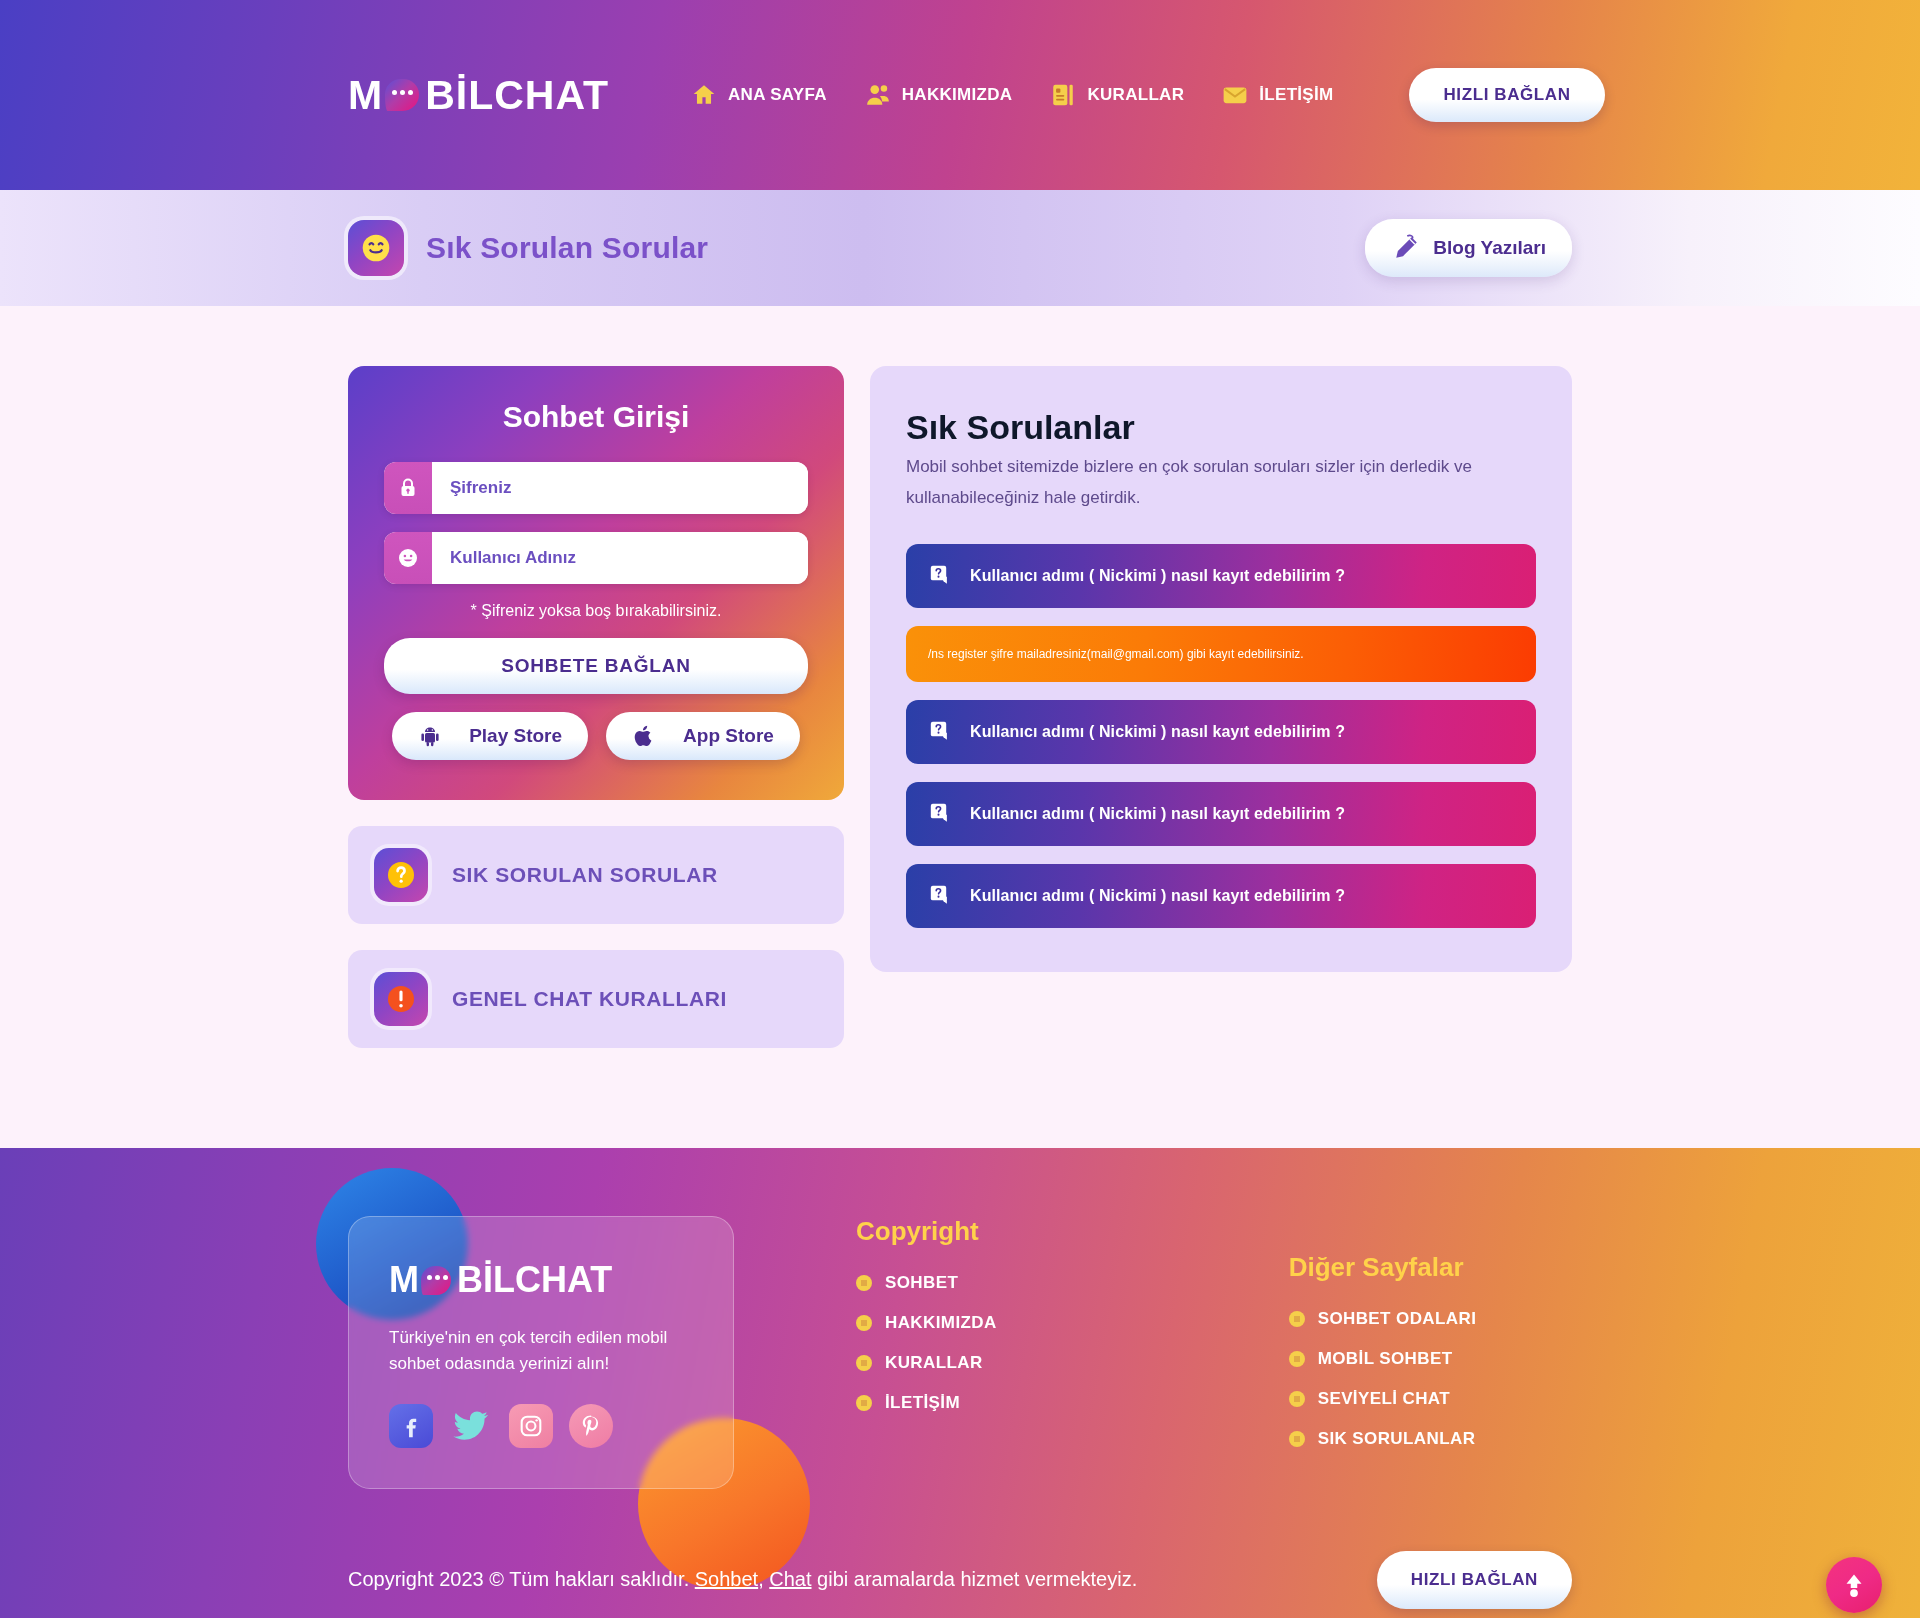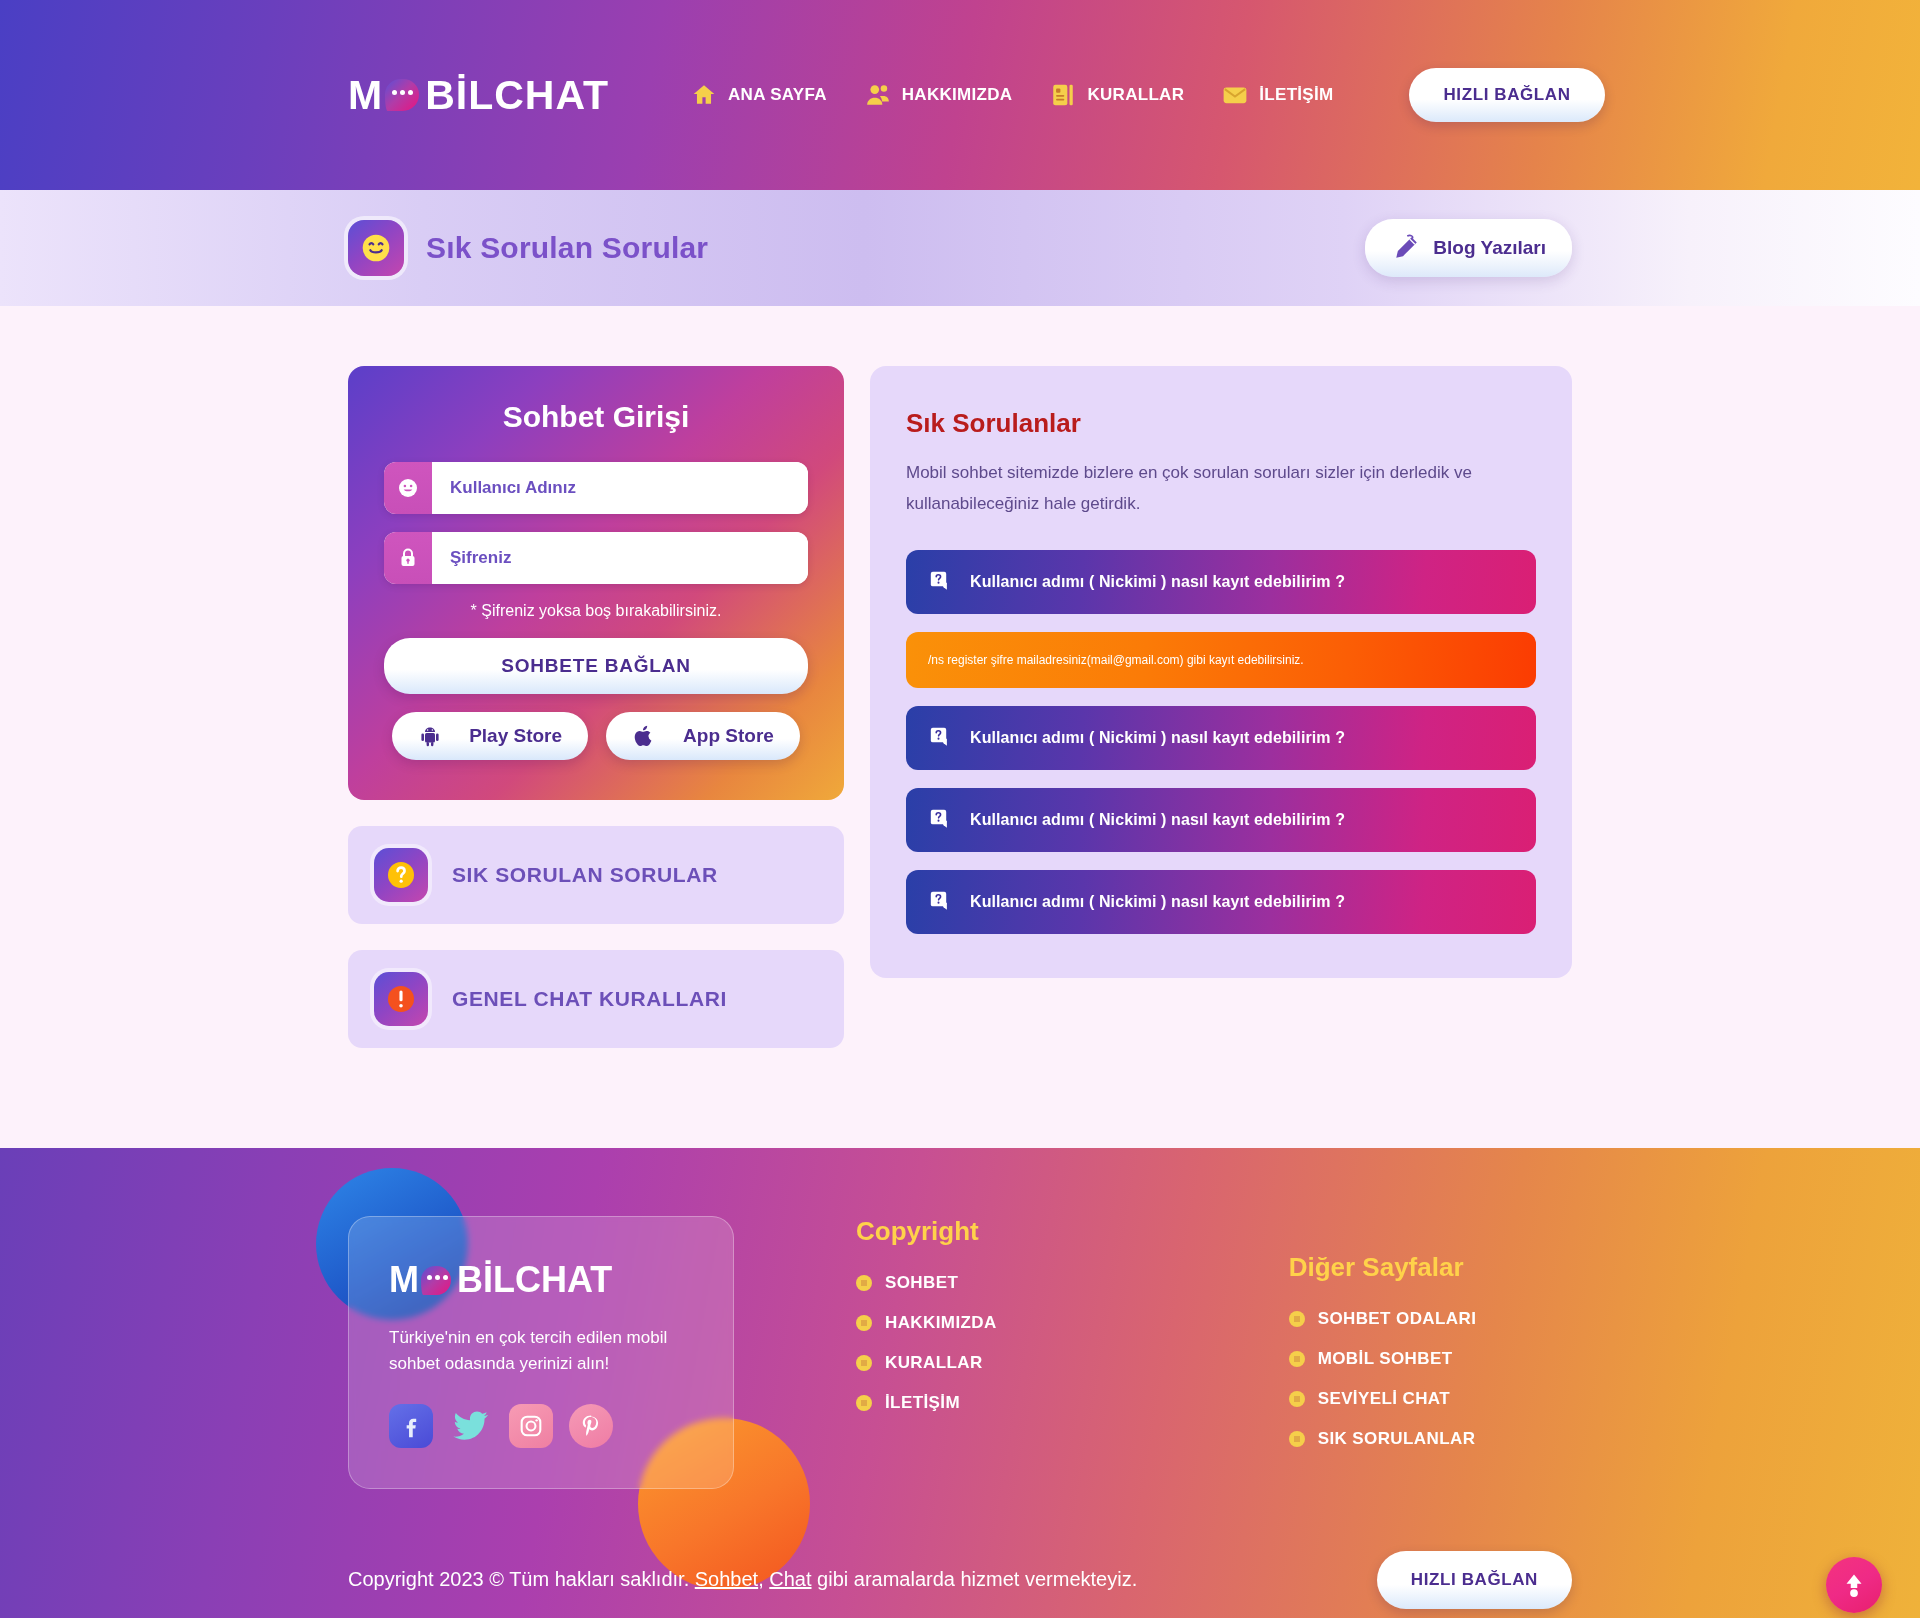--- a/index.html
+++ b/index.html
@@ -165,21 +165,21 @@
     box-shadow: 0 0 0 4px rgba(255,255,255,.45);
     flex: 0 0 54px;
   }
   .side-label { font-size: 21px; font-weight: 800; color: #6c4fb8; letter-spacing: .6px; }
 
   .faq-panel {
     background: #e6d8fa;
     border-radius: 16px;
     padding: 42px 36px 44px 36px;
   }
-  .faq-title { font-size: 26px; font-weight: 800; color: #b91c1c; margin-bottom: 18px; }
+  .faq-title { font-size: 34px; font-weight: 800; color: #0f172a; margin-bottom: 4px; }
   .faq-desc { font-size: 17px; color: #5e4a8c; line-height: 1.85; margin-bottom: 30px; max-width: 600px; }
   .faq-q {
     border-radius: 12px;
     background: linear-gradient(95deg,#2a3fa8 0%, #5a36ab 28%, #9c2f9e 58%, #cf2384 82%, #da1f74 100%);
     padding: 19px 22px;
     display: flex; align-items: center; gap: 16px;
     margin-bottom: 18px;
     cursor: pointer;
   }
   .faq-q-text { color: #fff; font-size: 16px; font-weight: 800; letter-spacing: .1px; }
@@ -349,39 +349,39 @@
   <div class="main">
 
     <div class="col-left">
 
       <div class="login-card">
         <div class="login-title">Sohbet Girişi</div>
 
         <div class="field">
           <div class="field-ico">
             <svg width="24" height="24" viewBox="0 0 24 24">
+                <rect x="5.5" y="10" width="13" height="10" rx="2" fill="#fff"></rect>
+                <path d="M8 10V7.6a4 4 0 0 1 8 0V10" stroke="#fff" stroke-width="2" fill="none"></path>
+                <circle cx="12" cy="14.2" r="1.6" fill="#cf55be"></circle>
+                <rect x="11.3" y="14.6" width="1.4" height="3.2" fill="#cf55be"></rect>
+              </svg>
+          </div>
+          <input type="password" placeholder="Şifreniz" style="">
+        </div>
+
+        <div class="field">
+          <div class="field-ico">
+            <svg width="24" height="24" viewBox="0 0 24 24">
                 <circle cx="12" cy="12" r="9" fill="#fff"></circle>
                 <circle cx="8.9" cy="10" r="1.3" fill="#cf55be"></circle>
                 <circle cx="15.1" cy="10" r="1.3" fill="#cf55be"></circle>
                 <path d="M7.7 13.4c1.3 2.6 7.3 2.6 8.6 0z" fill="#cf55be"></path>
               </svg>
           </div>
           <input type="text" placeholder="Kullanıcı Adınız" style="">
-        </div>
-
-        <div class="field">
-          <div class="field-ico">
-            <svg width="24" height="24" viewBox="0 0 24 24">
-                <rect x="5.5" y="10" width="13" height="10" rx="2" fill="#fff"></rect>
-                <path d="M8 10V7.6a4 4 0 0 1 8 0V10" stroke="#fff" stroke-width="2" fill="none"></path>
-                <circle cx="12" cy="14.2" r="1.6" fill="#cf55be"></circle>
-                <rect x="11.3" y="14.6" width="1.4" height="3.2" fill="#cf55be"></rect>
-              </svg>
-          </div>
-          <input type="password" placeholder="Şifreniz" style="">
         </div>
 
         <div class="hint">* Şifreniz yoksa boş bırakabilirsiniz.</div>
 
         <button class="btn-connect">SOHBETE BAĞLAN</button>
 
         <div class="store-row">
           <button class="btn-store">
             <svg width="24" height="24" viewBox="0 0 24 24" fill="#4b2d8f">
                 <rect x="7" y="9" width="10" height="9.5" rx="1.6"></rect>

